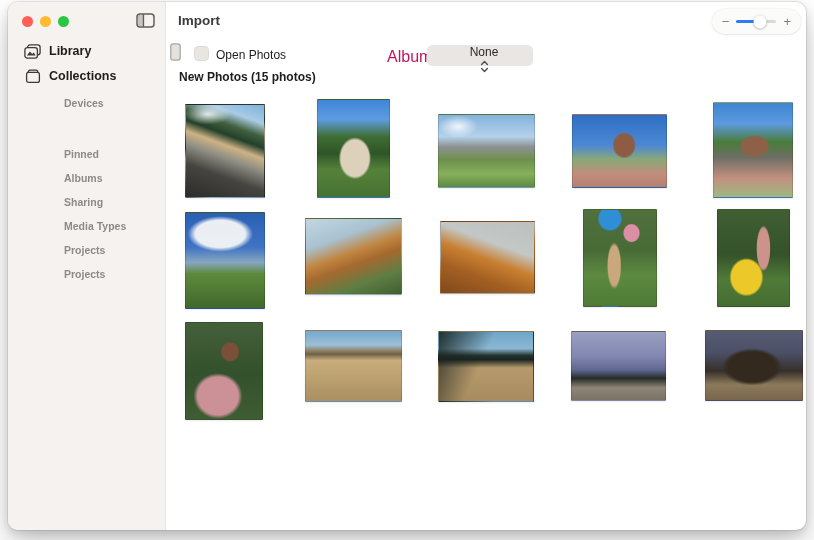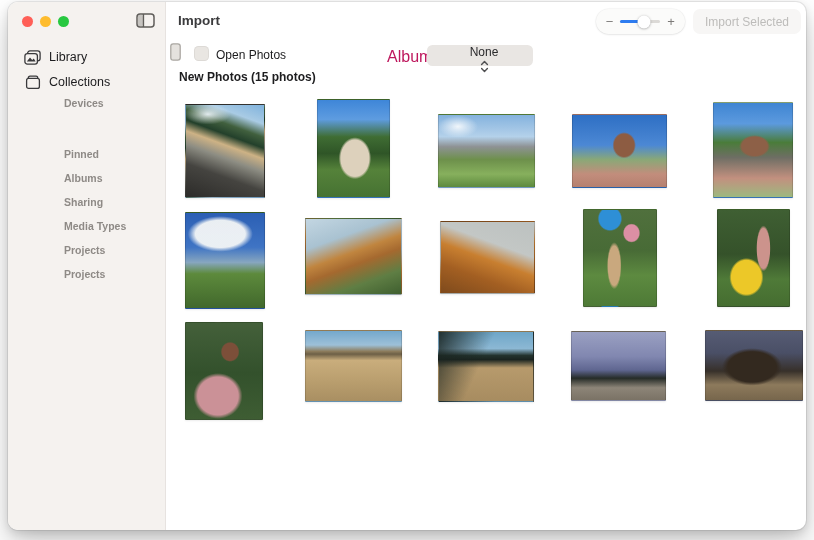--- a/index.html
+++ b/index.html
@@ -19,22 +19,22 @@
     background:#f5f2ef; border-right:1px solid #e7e3e0;
   }
   .traffic { position:absolute; left:14px; top:14px; display:flex; gap:7px; }
   .tl { width:11px; height:11px; border-radius:50%; display:inline-block; }
   .toggle-btn {
     position:absolute; left:126px; top:11px; width:22px; height:18px;
     background:none; border:none; cursor:pointer; padding:0;
   }
   .side-item {
     position:absolute; left:8px; width:142px; height:26px;
-    display:flex; align-items:center; gap:8px; padding-left:8px;
-    border-radius:6px; font-size:12.5px; color:#1d1d1f;
+    display:flex; align-items:flex-start; gap:8px; padding-left:8px;
+    border-radius:6px; font-size:12.5px; color:#1d1d1f;font-weight:bold;
   }
   .side-item.selected { background:#e6e2df; }
   .side-header {
     position:absolute; left:16px; font-size:10.5px; font-weight:600; color:#8e8a86;margin-left:40px;
   }
   .sicon { display:inline-flex; width:17px; justify-content:center; }
 
   
   .page-title {
     position:absolute; left:170px; top:11px;
@@ -197,21 +197,20 @@
 
     <div class="tb-right">
       <div class="zoom-pill">
         <span class="zoom-sign">−</span>
         <span class="zoom-track">
           <span class="zoom-fill" style="width:55%"></span>
           <span class="zoom-thumb" style="left:58%"></span>
         </span>
         <span class="zoom-sign">+</span>
       </div>
-      <button class="btn btn-disabled">Import Selected</button>
     </div>
 
     <span class="device-glyph">
       <svg width="11" height="18" viewBox="0 0 11 18">
         <rect x="0.8" y="0.8" width="9.4" height="16.4" rx="2.4" fill="#e5e2de" stroke="#aaa7a2" stroke-width="1.3"></rect>
       </svg>
     </span>
     <span class="checkbox"></span>
     <span class="open-photos-label">Open Photos</span>
 

